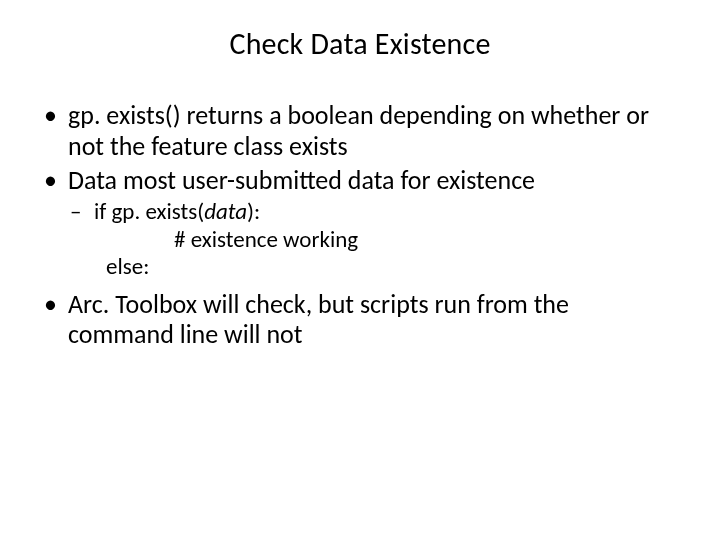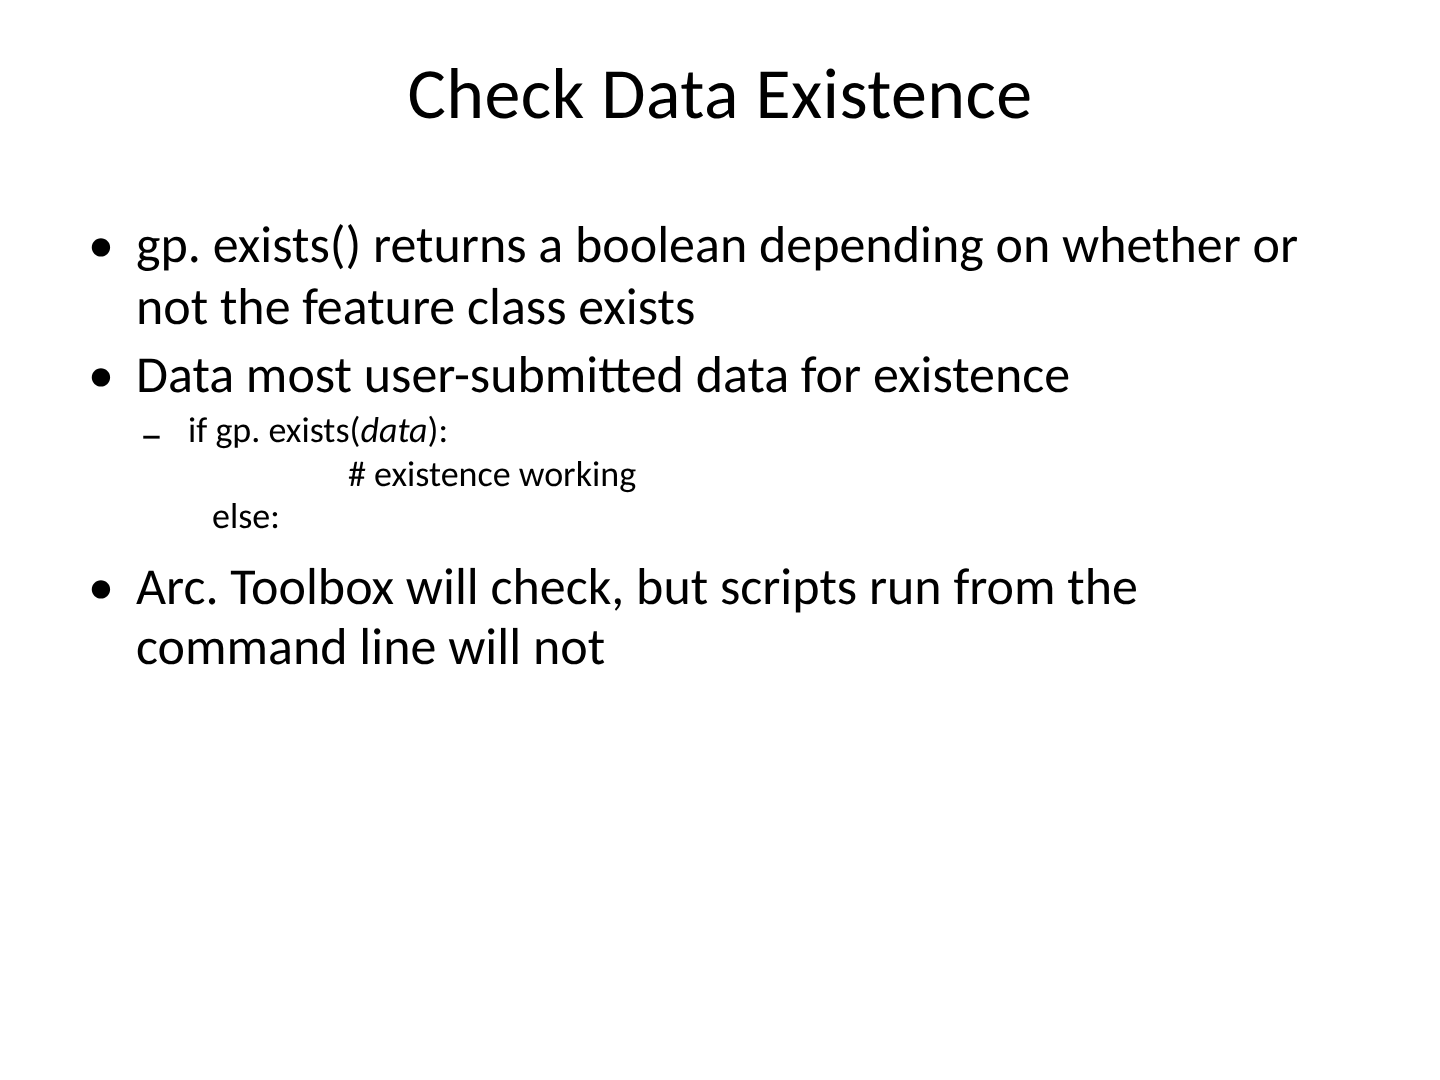--- a/index.html
+++ b/index.html
@@ -12,21 +12,21 @@
     color: #000;
   }
   .slide {
     box-sizing: border-box;
     width: 720px;
     height: 540px;
     padding: 25px 40px 40px 40px;
   }
   .title {
     text-align: center;
-    font-size: 36px;
+    font-size: 30px;
     font-weight: 400;
     margin: 0 0 38px 0;
     letter-spacing: 0.2px;
   }
   ul.top {
     list-style: none;
     margin: 0;
     padding: 0;
     font-size: 26px;
     line-height: 1.18;
@@ -55,21 +55,21 @@
   }
   ul.sub > li::before {
     content: "–";
     position: absolute;
     left: 2px;
     top: 0;
     font-size: 23px;
   }
   .code-block {
     margin-left: 0;
-    font-size: 18px;
+    font-size: 23px;
     line-height: 1.2;
   }
   .code-block .l1 { padding-left: 0; }
   .code-block .l2 { padding-left: 80px; }
   .code-block .l3 { padding-left: 12px; }
   .code-block .l4 { padding-left: 56px; }
   .italic { font-style: italic; }
 </style>
 </head>
 <body>

